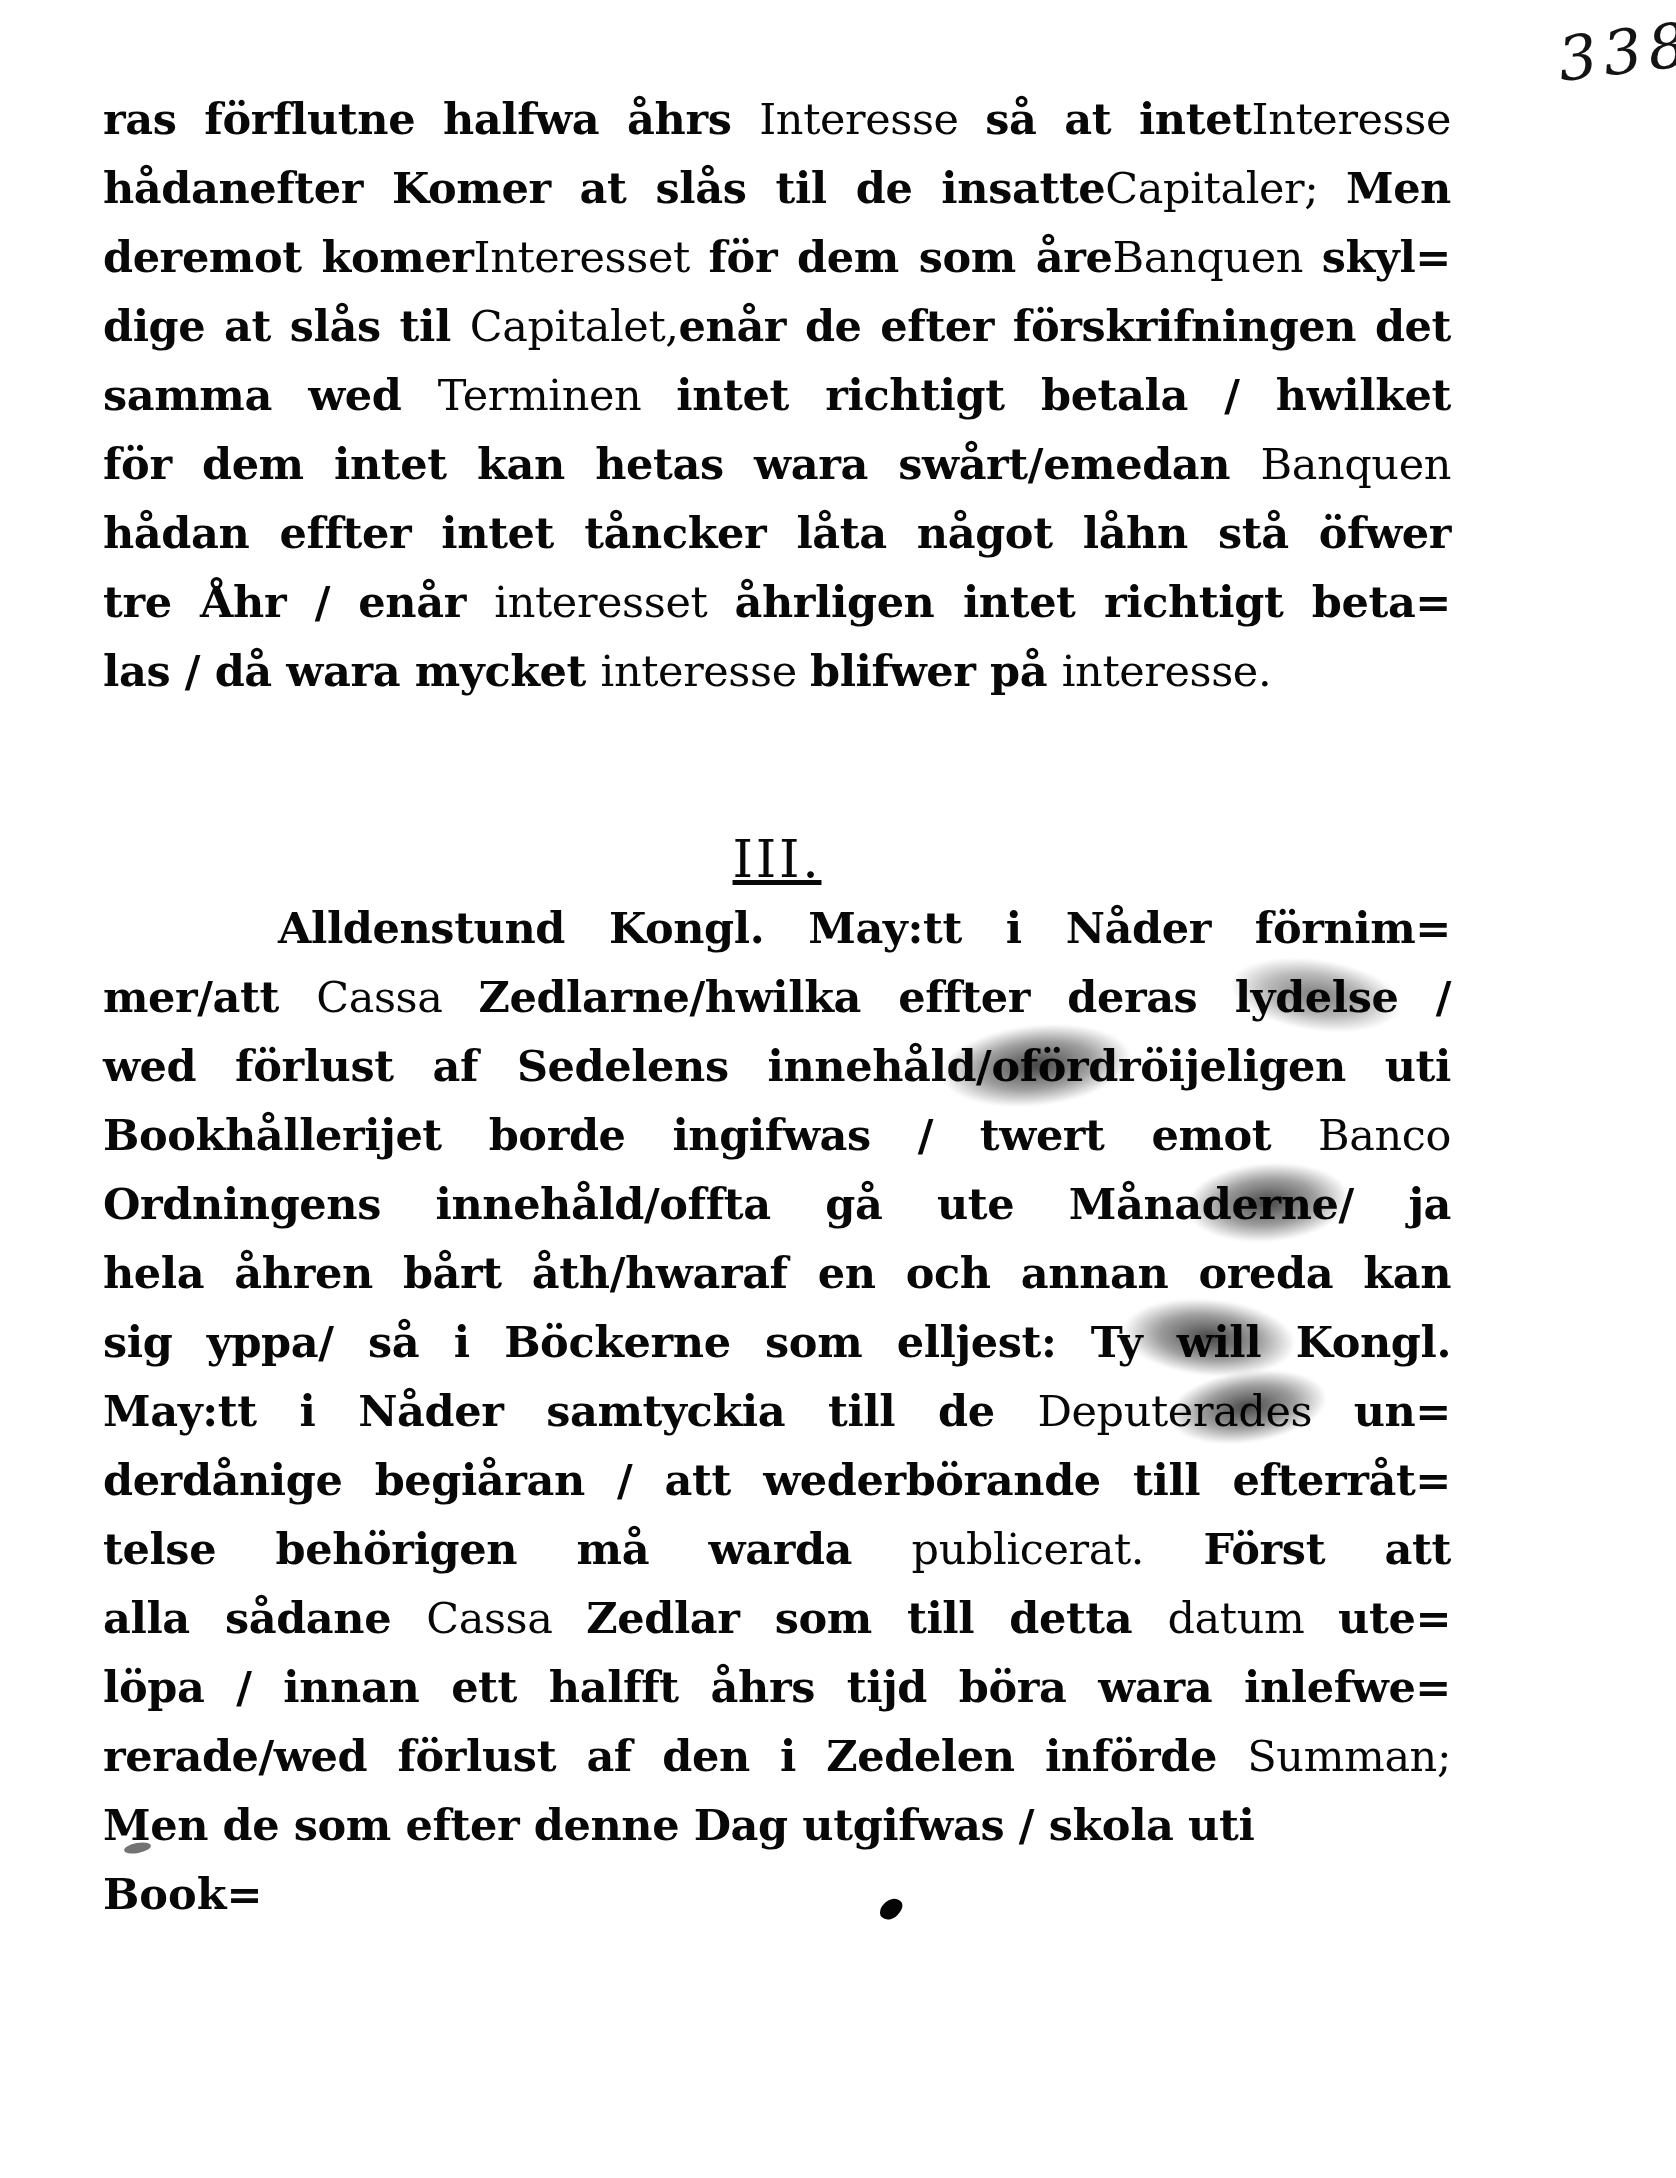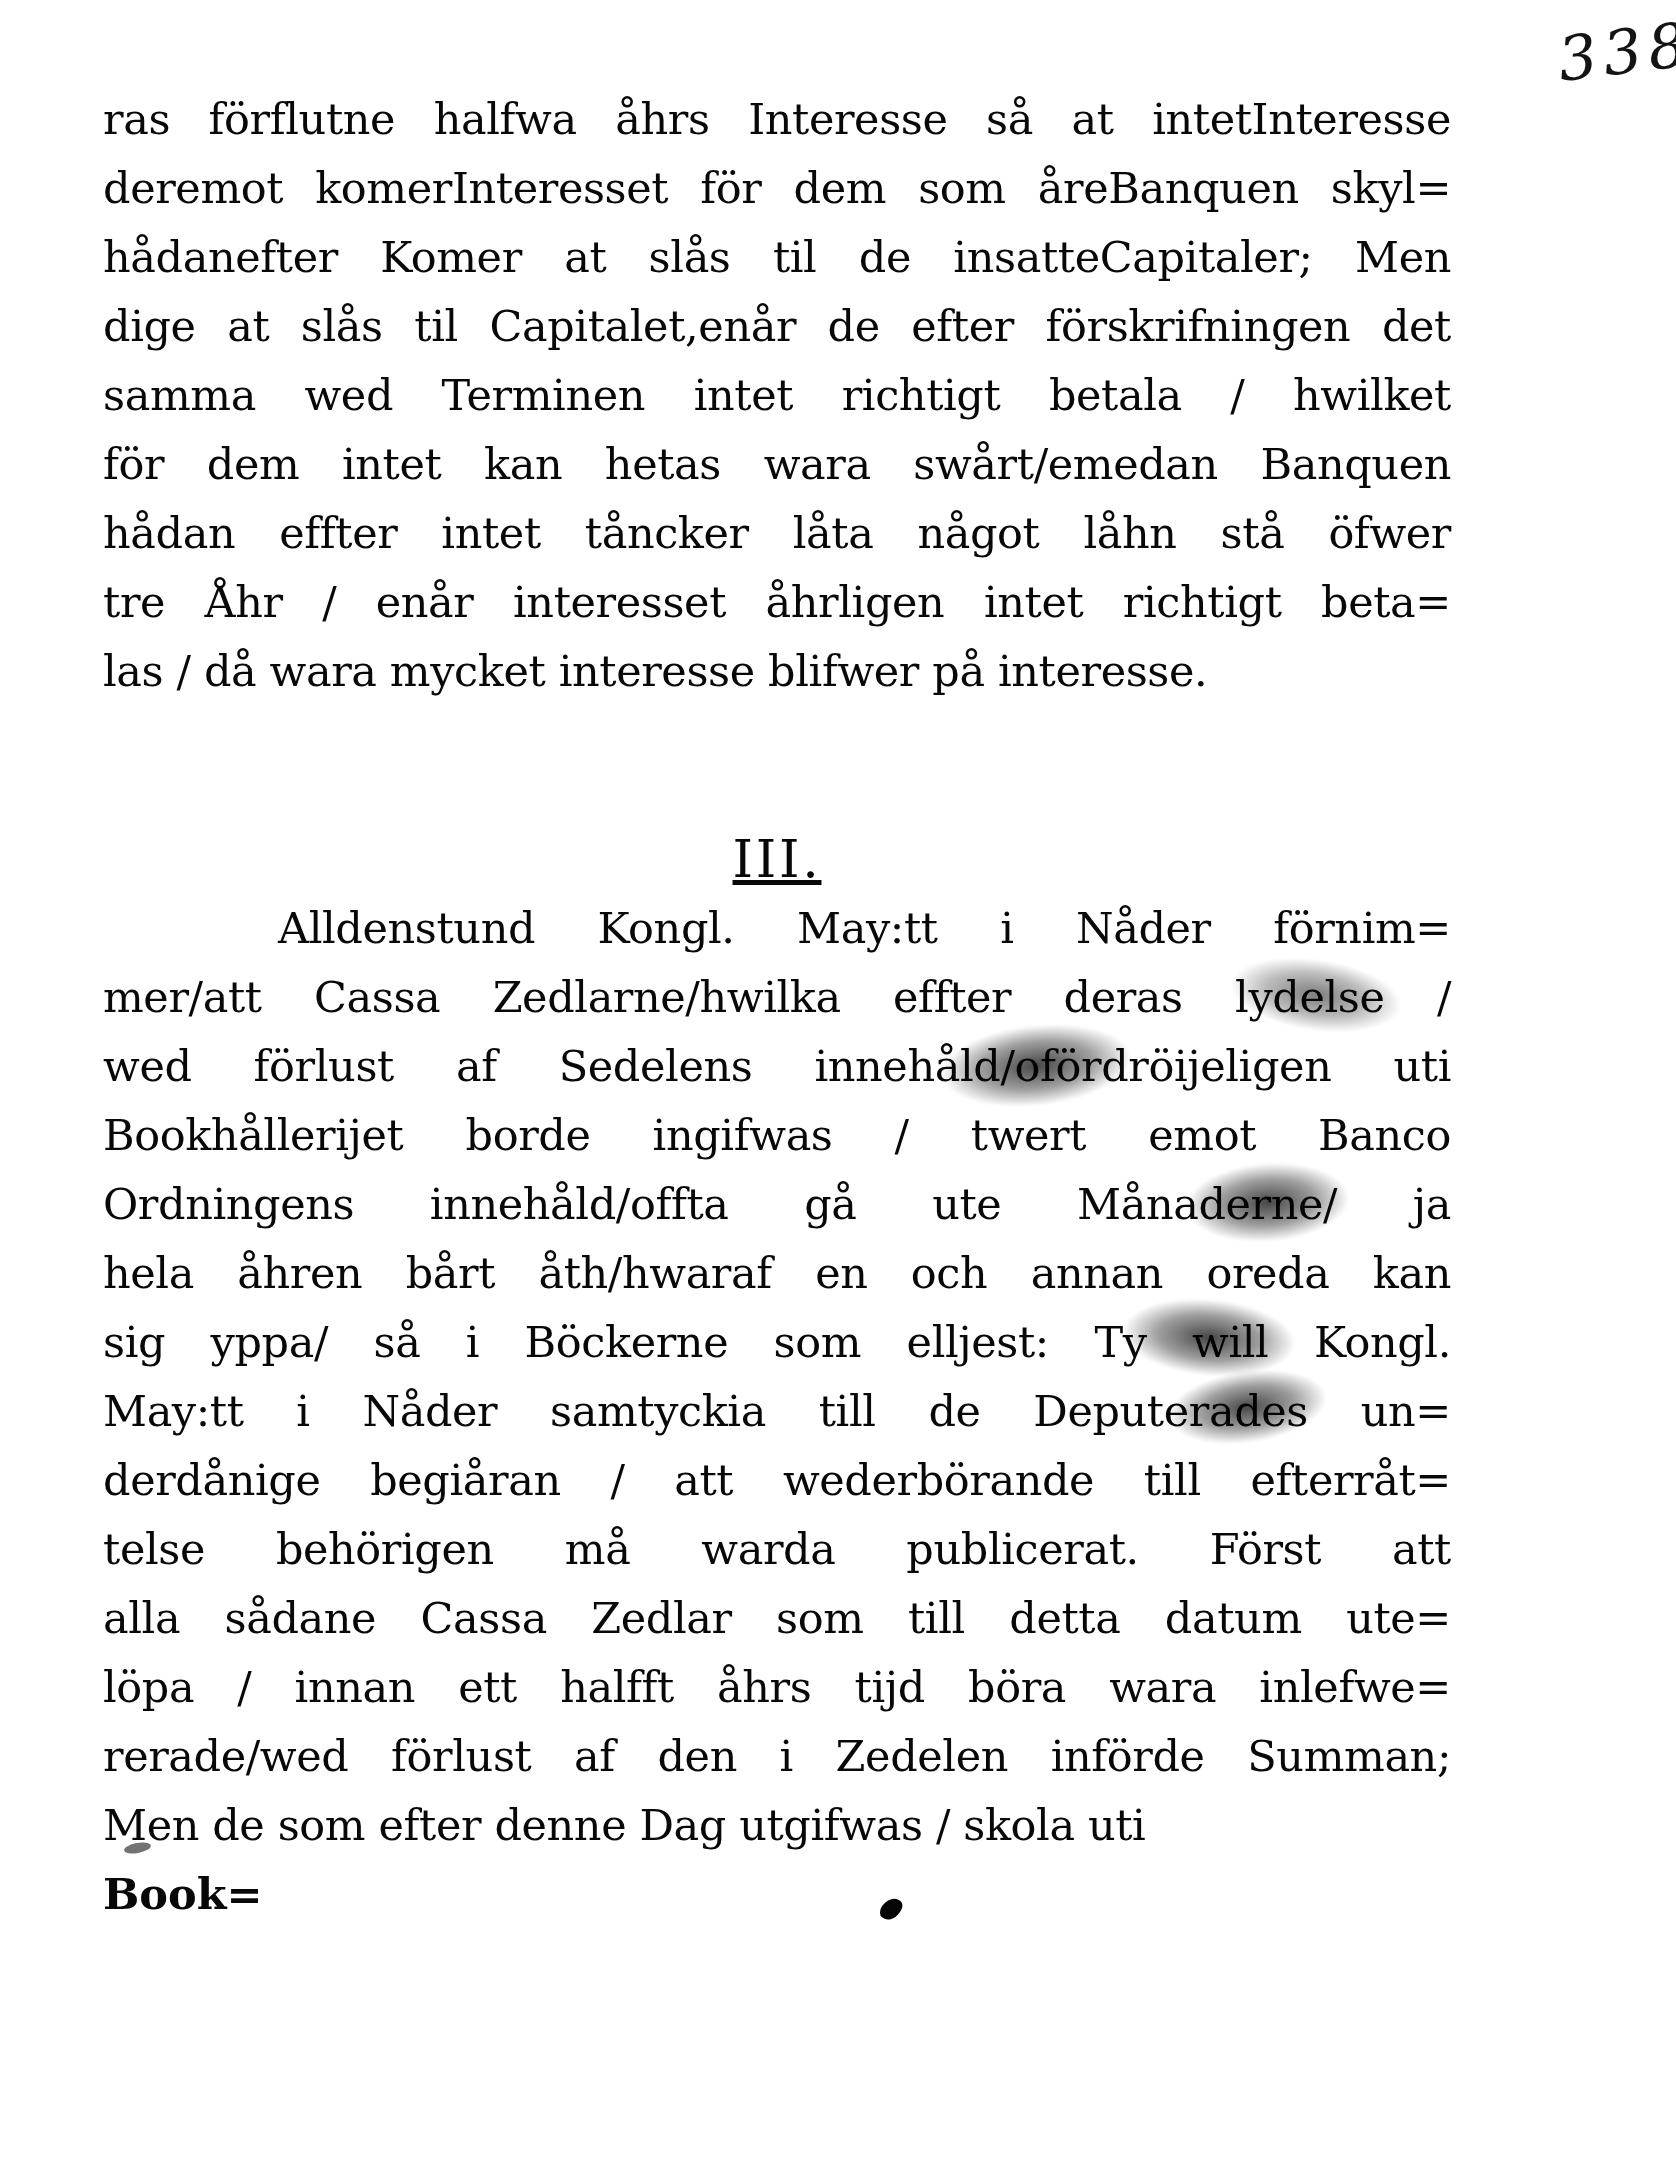--- a/index.html
+++ b/index.html
@@ -20,21 +20,21 @@
     white-space:nowrap;
     height:69px;line-height:69px;
     font-size:43px;
     letter-spacing:-0.4px;
     text-align:justify;
     -moz-text-align-last:justify;
     text-align-last:justify;
   }
   .para .line:last-child{text-align-last:left;-moz-text-align-last:left;}
   #p2 .line:first-child{padding-left:175px;}
-  .frak{font-weight:400;}
+  .frak{font-weight:700;}
   .anti{font-weight:400;}
   .heading{
     margin-top:119px;
     text-align:center;
     font-size:52px;line-height:69px;
     font-weight:400;letter-spacing:2.7px;text-decoration:underline;
   }
   .catchword{
     text-align:left;
     font-size:43px;line-height:69px;
@@ -79,22 +79,22 @@
 <body>
 
 <div class="page">
 
   <div class="pagenum">338</div>
 
   <div class="textblock">
 
     <div class="para" id="p1">
         <div class="line"><span class="frak">ras förflutne halfwa åhrs </span><span class="anti">Interesse </span><span class="frak">så at intet</span><span class="anti">Interesse</span></div>
+        <div class="line"><span class="frak">hådanefter Komer at slås til de insatte</span><span class="anti">Capitaler; </span><span class="frak">Men</span></div>
         <div class="line"><span class="frak">deremot komer</span><span class="anti">Interesset </span><span class="frak">för dem som åre</span><span class="anti">Banquen </span><span class="frak">skyl=</span></div>
-        <div class="line"><span class="frak">hådanefter Komer at slås til de insatte</span><span class="anti">Capitaler; </span><span class="frak">Men</span></div>
         <div class="line"><span class="frak">dige at slås til </span><span class="anti">Capitalet,</span><span class="frak">enår de efter förskrifningen det</span></div>
         <div class="line"><span class="frak">samma wed </span><span class="anti">Terminen </span><span class="frak">intet richtigt betala / hwilket</span></div>
         <div class="line"><span class="frak">för dem intet kan hetas wara swårt/emedan </span><span class="anti">Banquen</span></div>
         <div class="line"><span class="frak">hådan effter intet tåncker låta något låhn stå öfwer</span></div>
         <div class="line"><span class="frak">tre Åhr / enår </span><span class="anti">interesset </span><span class="frak">åhrligen intet richtigt beta=</span></div>
         <div class="line"><span class="frak">las / då wara mycket </span><span class="anti">interesse </span><span class="frak">blifwer på </span><span class="anti">interesse.</span></div>
       </div>
 
     <div class="heading">III.</div>
 

